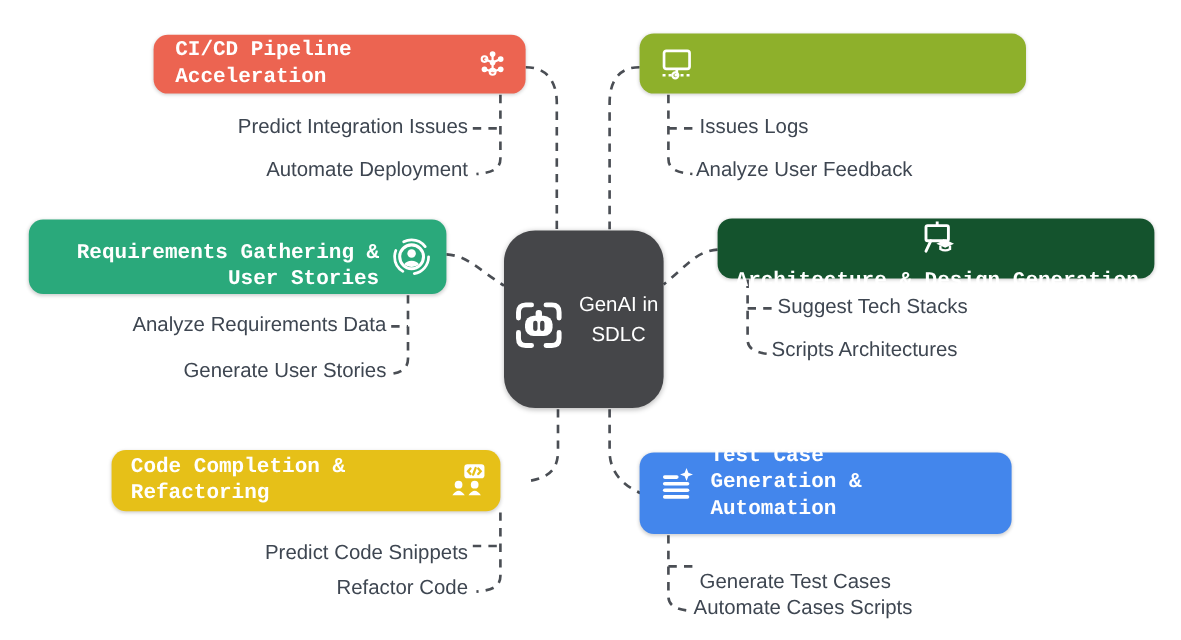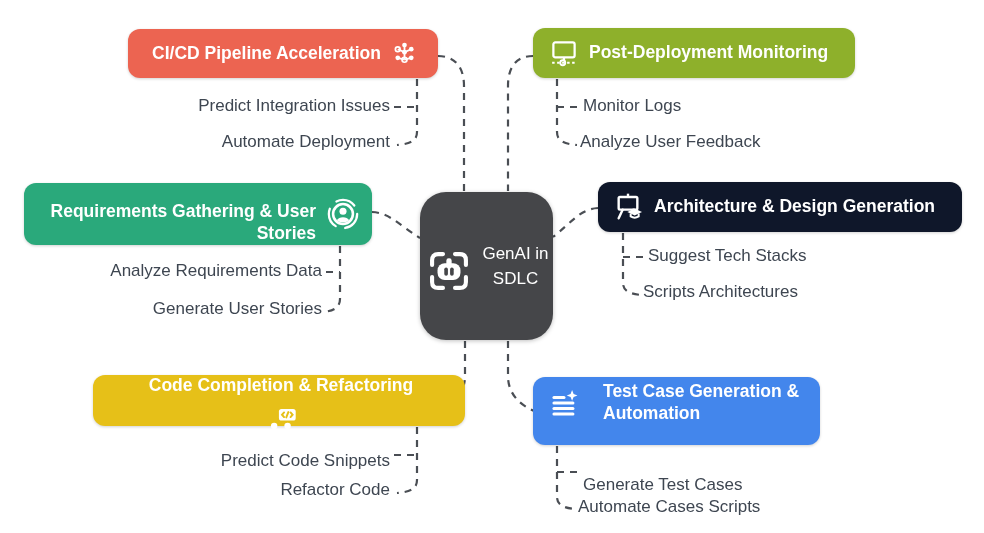--- a/index.html
+++ b/index.html
@@ -6,32 +6,32 @@
   body{
     width:984px;height:533px;position:relative;overflow:hidden;
     background:#ffffff;font-family:"Liberation Sans", sans-serif;
   }
   svg.connector-layer{position:absolute;left:0;top:0;width:984px;height:533px;pointer-events:none;}
   .connector-layer path{fill:none;stroke-width:2.2;stroke-dasharray:7 6;}
 
   .branch{
     position:absolute;display:flex;align-items:center;box-sizing:border-box;
     border-radius:12px;color:#fff;font-weight:700;font-size:17.5px;
-    box-shadow:0 1px 3px rgba(0,0,0,.18);gap:10px;line-height:1.25;
+    box-shadow:0 1px 3px rgba(0,0,0,.18);gap:10px;line-height:1.25;font-family:Liberation Mono, monospace;
   }
   .branch .icon{flex:0 0 auto;display:flex;align-items:center;justify-content:center;}
   .branch .icon svg{display:block;}
 
   #b-cicd        {left:128px;top:29px; width:310px;height:49px;padding:0 14px 0 18px;justify-content:center;}
   #b-postdeploy  {left:533px;top:28px; width:322px;height:50px;padding:0 14px 0 16px;justify-content:flex-start;}
   #b-requirements{left:24px; top:183px;width:348px;height:62px;padding:0 12px 0 16px;justify-content:flex-end;}
   #b-requirements .label{text-align:right;max-width:272px;margin-top:17px;}
   #b-architecture{left:598px;top:182px;width:364px;height:50px;padding:0 12px 0 14px;justify-content:flex-start;}
-  #b-code        {left:93px; top:375px;width:372px;height:51px;padding:0 12px 0 16px;justify-content:flex-start;flex-direction:column;}
-  #b-test        {left:533px;top:377px;width:287px;height:68px;padding:0 12px 16px 16px;justify-content:space-between;}
+  #b-code        {left:93px; top:375px;width:324px;height:51px;padding:0 12px 0 16px;justify-content:flex-start;}
+  #b-test        {left:533px;top:377px;width:310px;height:68px;padding:0 12px 16px 16px;justify-content:flex-start;}
   #b-test .label{max-width:205px;}
 
   #center-node{
     position:absolute;left:420px;top:192px;width:133px;height:148px;border-radius:26px;
     display:flex;flex-direction:row;align-items:center;justify-content:flex-start;
     color:#fff;box-shadow:0 1px 4px rgba(0,0,0,.25);
   }
   #center-node .label{font-size:17px;font-weight:500;text-align:center;width:92px;line-height:1.45;margin-top:2px;}
   #center-node .icon{margin-top:14px;}
 
@@ -114,36 +114,35 @@
 
 <div class="branch" id="b-postdeploy" style="background: rgb(142, 176, 43); --bg: #8eb02b;">
   <span class="icon">
     <svg width="30" height="30" viewBox="0 0 24 24">
       <rect x="3.5" y="3.5" width="17" height="12" rx="1.5" fill="none" stroke="#fff" stroke-width="1.8"></rect>
       <line x1="12" y1="15.5" x2="12" y2="18.2" stroke="#fff" stroke-width="1.8"></line>
       <line x1="2.5" y1="19.8" x2="21.5" y2="19.8" stroke="#fff" stroke-width="1.6" stroke-dasharray="2 2"></line>
       <circle cx="11" cy="19.8" r="2" fill="none" stroke="#fff" stroke-width="1.5"></circle>
     </svg>
   </span>
-  <span class="label">Post-Deployment Monitoring</span>
 </div>
 
 <div class="branch" id="b-requirements" style="background: rgb(42, 169, 123); --bg: #2aa97b;">
   <span class="label">Requirements Gathering &amp; User Stories</span>
   <span class="icon">
     <svg width="34" height="34" viewBox="0 0 24 24">
       <circle cx="12" cy="12" r="10" fill="none" stroke="#fff" stroke-width="1.6" stroke-dasharray="14 7" stroke-linecap="round"></circle>
       <circle cx="12" cy="12" r="7" fill="none" stroke="#fff" stroke-width="1.8"></circle>
       <circle cx="12" cy="10" r="2.5" fill="#fff"></circle>
       <path d="M7.6 16.4 a5 4 0 0 1 8.8 0 a7 7 0 0 1 -8.8 0 Z" fill="#fff"></path>
     </svg>
   </span>
 </div>
 
-<div class="branch" id="b-architecture" style="background: #0f172a; --bg: #c46ae8;">
+<div class="branch" id="b-architecture" style="background: #14532d; flex-direction: column; --bg: #c46ae8;">
   <span class="icon">
     <svg width="32" height="32" viewBox="0 0 24 24">
       <line x1="12" y1="2" x2="12" y2="4.5" stroke="#fff" stroke-width="1.8"></line>
       <rect x="5" y="4.5" width="14" height="9.5" rx="1" fill="none" stroke="#fff" stroke-width="1.8"></rect>
       <line x1="8" y1="14" x2="5" y2="20.5" stroke="#fff" stroke-width="1.8" stroke-linecap="round"></line>
       <line x1="16" y1="14" x2="17" y2="16.2" stroke="#fff" stroke-width="1.8" stroke-linecap="round"></line>
       <path d="M17 13.2 L22.5 15.8 L17 18.4 L11.5 15.8 Z" fill="#fff"></path>
       <path d="M14 16.9 v2.2 q3 1.8 6 0 v-2.2" fill="none" stroke="#fff" stroke-width="1.5"></path>
     </svg>
   </span>
@@ -176,21 +175,21 @@
       <rect x="2.5" y="14.6" width="16" height="2.2" rx="1.1" fill="#fff"></rect>
       <rect x="2.5" y="18.6" width="16" height="2.2" rx="1.1" fill="#fff"></rect>
       <path d="M16.8 2.2 L17.9 5 L20.7 6.1 L17.9 7.2 L16.8 10 L15.7 7.2 L12.9 6.1 L15.7 5 Z" fill="#fff"></path>
     </svg>
   </span>
   <span class="label">Test Case Generation &amp; Automation</span>
 </div>
 
 <div class="leaf r" id="l-cicd-0">Predict Integration Issues</div>
 <div class="leaf r" id="l-cicd-1">Automate Deployment</div>
-<div class="leaf" id="l-post-0">Monitor Logs</div>
+<div class="leaf" id="l-post-0">Issues Logs</div>
 <div class="leaf" id="l-post-1">Analyze User Feedback</div>
 <div class="leaf r" id="l-req-0">Analyze Requirements Data</div>
 <div class="leaf r" id="l-req-1">Generate User Stories</div>
 <div class="leaf" id="l-arch-0">Suggest Tech Stacks</div>
 <div class="leaf" id="l-arch-1">Scripts Architectures</div>
 <div class="leaf r" id="l-code-0">Predict Code Snippets</div>
 <div class="leaf r" id="l-code-1">Refactor Code</div>
 <div class="leaf" id="l-test-0">Generate Test Cases</div>
 <div class="leaf" id="l-test-1">Automate Cases Scripts</div>
 

